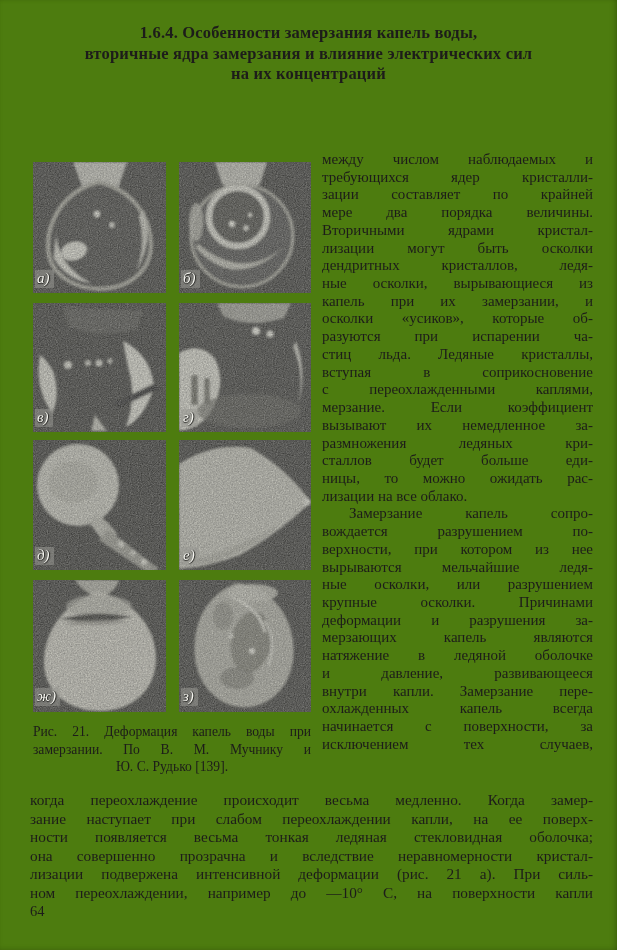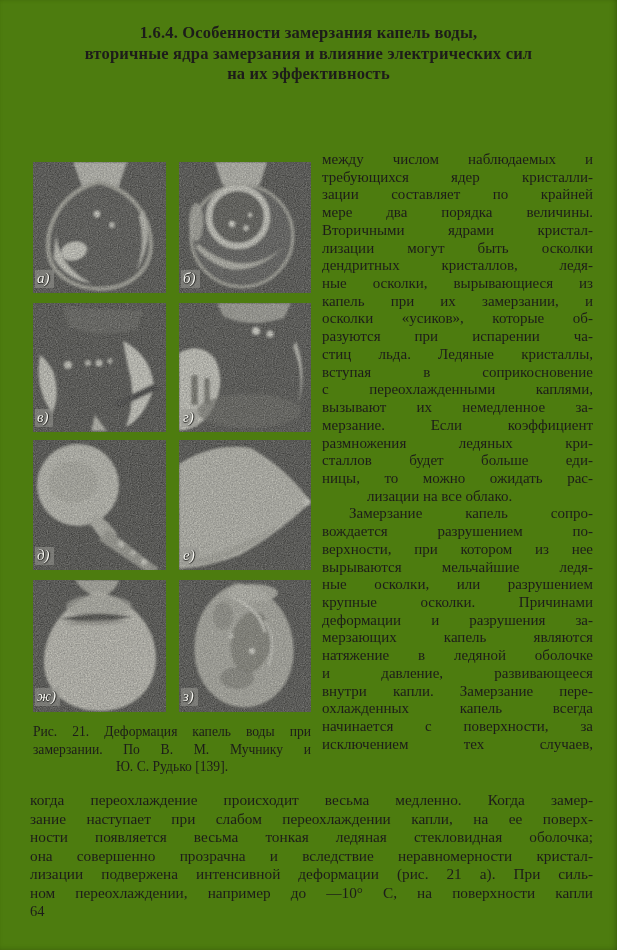--- a/index.html
+++ b/index.html
@@ -18,21 +18,21 @@
                inset 0 -3px 6px -3px rgba(0,0,0,.14),
                inset 0 2px 4px -3px rgba(0,0,0,.10);
   }
   .title{
     position:absolute;top:23px;left:0;width:617px;margin:0;
     font-size:16.5px;line-height:20.5px;font-weight:700;letter-spacing:.2px;
   }
   .title .line{text-align:center;text-align-last:center;}
   .para{position:absolute;}
   .para .line{text-align:justify;text-align-last:justify;}
-  .line.pl{text-align-last:left;margin-left:45px;}
+  .line.pl{text-align-last:left;}
   .line.in{text-indent:27px;}
   .intro{top:95px;left:30px;width:563px;font-size:15.3px;line-height:19px;}
   .rightcol{top:151px;left:322px;width:271px;font-size:15px;line-height:17.72px;}
   .bottom{top:791px;left:30px;width:563px;font-size:15.3px;line-height:18.5px;}
   .fig{position:absolute;left:33px;top:162px;width:278px;margin:0;}
   .fig-grid{position:relative;width:278px;height:550px;}
   .photos{display:block;}
   .plabel{
     position:absolute;font-style:italic;font-size:15px;line-height:17px;
     color:#f6f6f0;background:rgba(152,152,145,.55);
@@ -45,21 +45,21 @@
   .pageno{position:absolute;left:30px;top:903px;font-size:14.5px;}
 </style>
 </head>
 <body>
 
 <div class="page">
 
   <h1 class="title">
       <div class="line">1.6.4. Особенности замерзания капель воды,</div>
       <div class="line">вторичные ядра замерзания и влияние электрических сил</div>
-      <div class="line">на их эффективность</div>
+      <div class="line">на их концентраций</div>
     </h1>
 
 
   <figure class="fig">
     <div class="fig-grid">
       <svg class="photos" width="278" height="550" viewBox="0 0 278 550" aria-hidden="true">
         <defs>
           <filter id="gr" x="0" y="0" width="100%" height="100%">
             <feTurbulence type="fractalNoise" baseFrequency="0.9" numOctaves="2" stitchTiles="stitch"></feTurbulence>
             <feColorMatrix type="matrix" values="0 0 0 0 0.78  0 0 0 0 0.78  0 0 0 0 0.74  0.7 0.7 0.7 0 -0.62"></feColorMatrix>
@@ -219,22 +219,22 @@
       <div class="line">Вторичными ядрами кристал-</div>
       <div class="line">лизации могут быть осколки</div>
       <div class="line">дендритных кристаллов, ледя-</div>
       <div class="line">ные осколки, вырывающиеся из</div>
       <div class="line">капель при их замерзании, и</div>
       <div class="line">осколки «усиков», которые об-</div>
       <div class="line">разуются при испарении ча-</div>
       <div class="line">стиц льда. Ледяные кристаллы,</div>
       <div class="line">вступая в соприкосновение</div>
       <div class="line">с переохлажденными каплями,</div>
+      <div class="line">мерзание. Если коэффициент</div>
       <div class="line">вызывают их немедленное за-</div>
-      <div class="line">мерзание. Если коэффициент</div>
       <div class="line">размножения ледяных кри-</div>
       <div class="line">сталлов будет больше еди-</div>
       <div class="line">ницы, то можно ожидать рас-</div>
       <div class="line pl">лизации на все облако.</div>
       <div class="line in">Замерзание капель сопро-</div>
       <div class="line">вождается разрушением по-</div>
       <div class="line">верхности, при котором из нее</div>
       <div class="line">вырываются мельчайшие ледя-</div>
       <div class="line">ные осколки, или разрушением</div>
       <div class="line">крупные осколки. Причинами</div>

